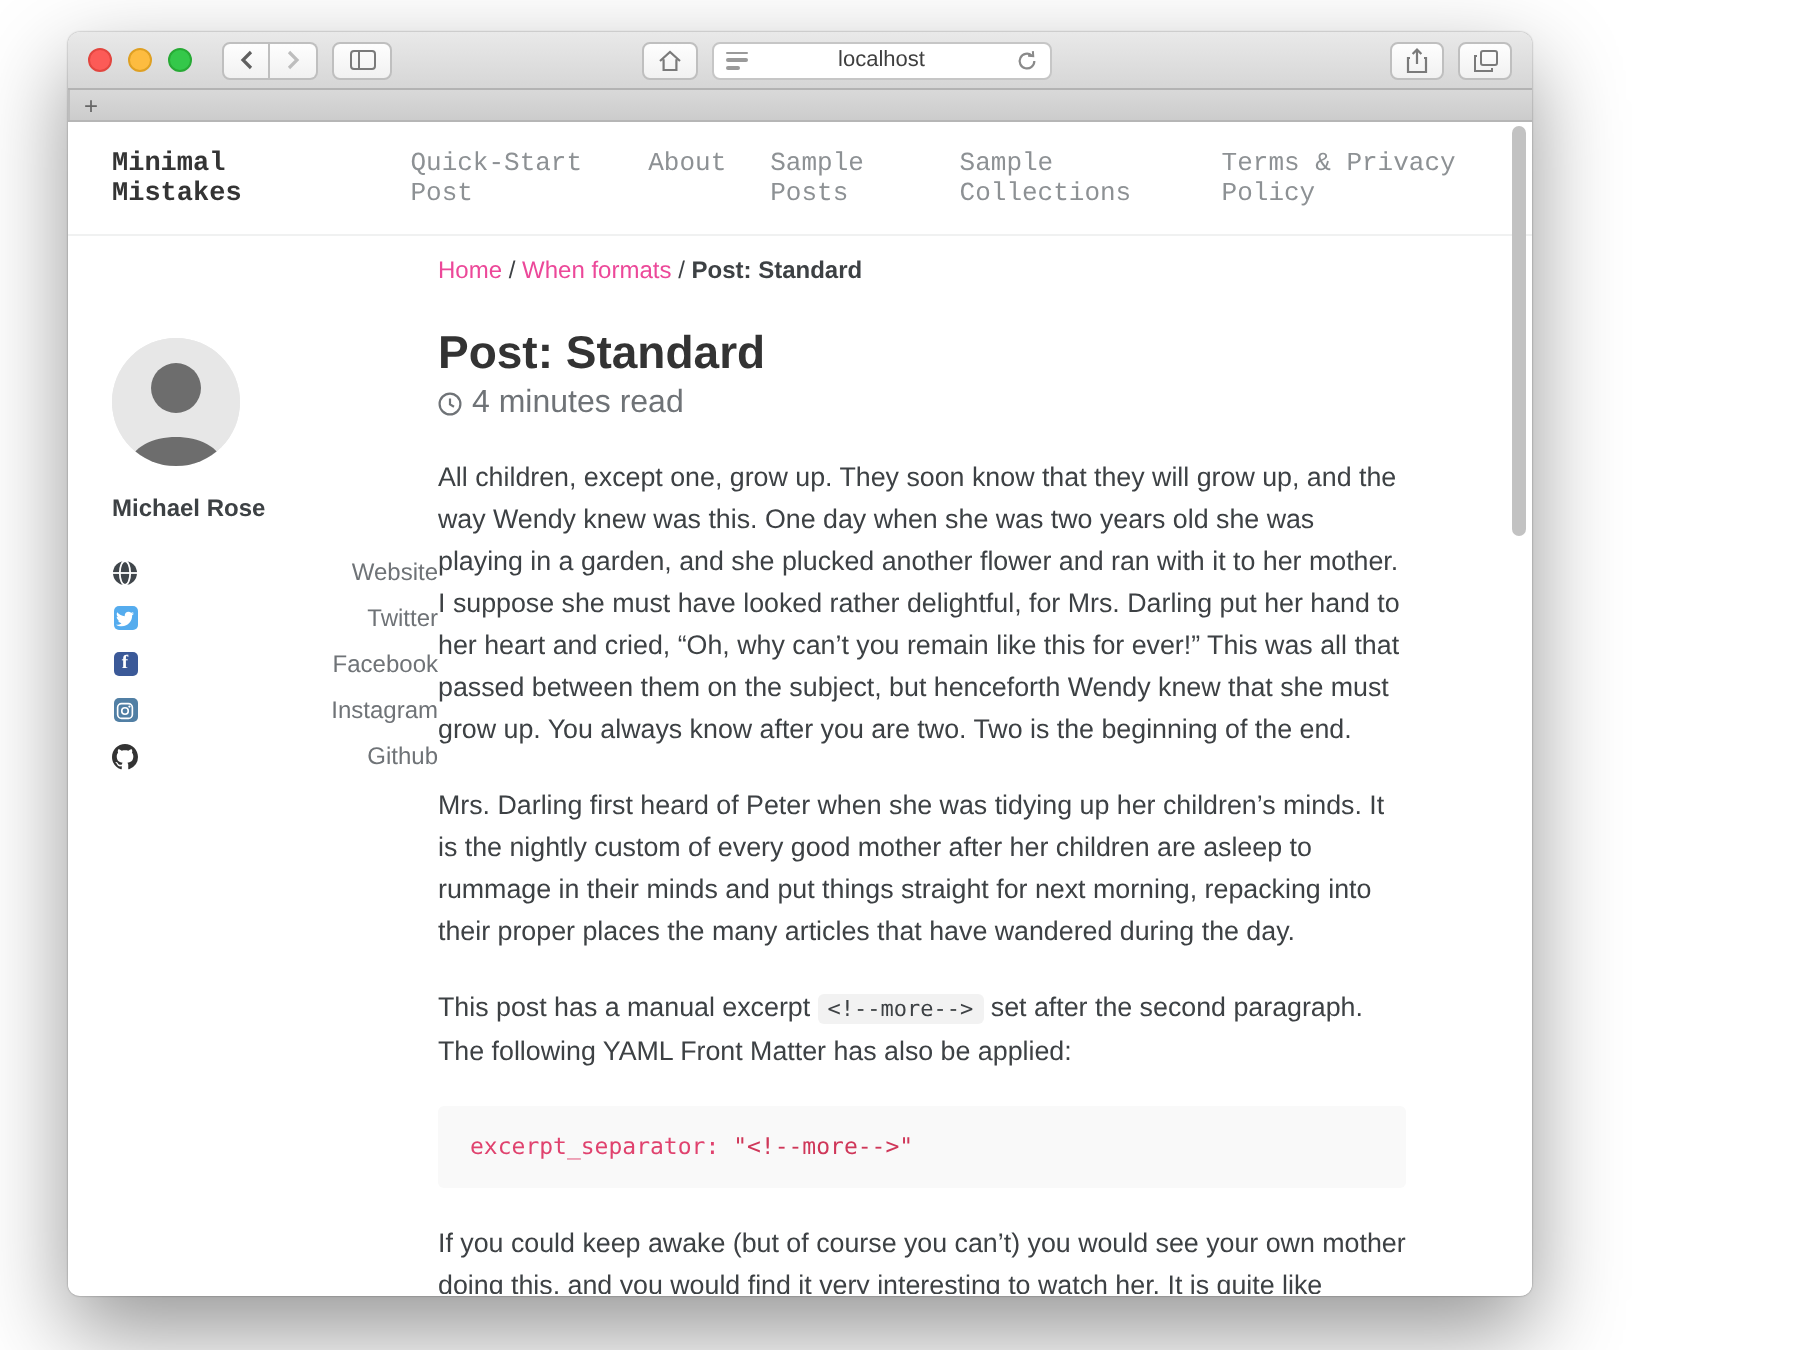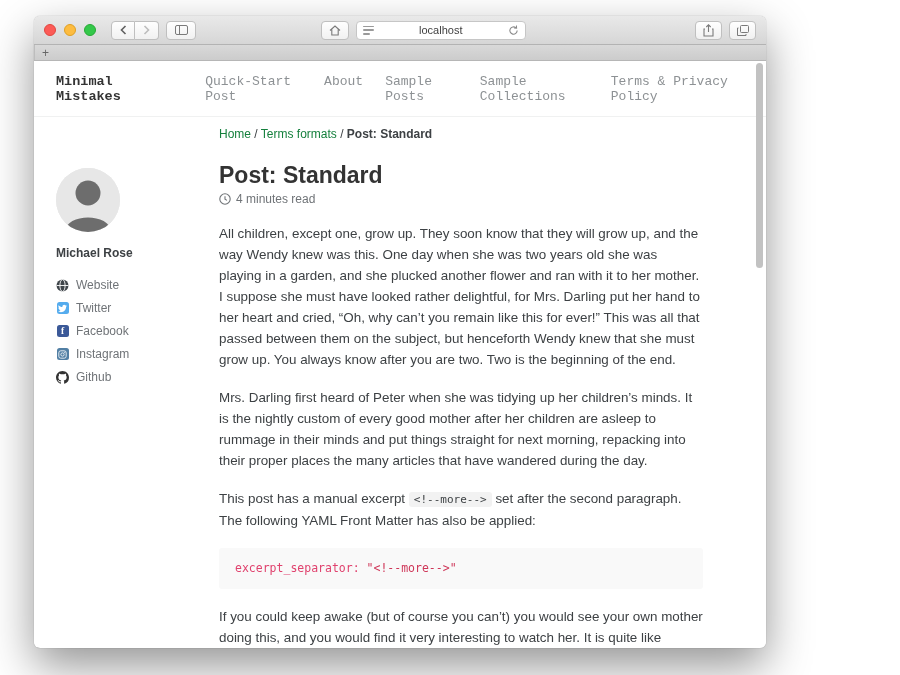--- a/index.html
+++ b/index.html
@@ -68,33 +68,33 @@
   .site-title { font-size:13.5px; font-weight:bold; color:#343434; margin-right:43px; }
   .mnav { display:flex; gap:22px; }
   .mnav a { font-size:13px; color:#8d9194; text-decoration:none; }
 
   .content { display:flex; padding:10px 0 0 22px; }
   .side { width:163px; padding-top:41px; flex-shrink:0; }
   .avatar { width:64px; height:64px; border-radius:50%; overflow:hidden; background:#e7e7e7; }
   .author-name { margin-top:14px; font-size:12px; font-weight:bold; color:#3d4144; }
   .author-bio { margin-top:8px; font-size:12.5px; line-height:1.45; color:#82878b; width:132px; }
   .slinks { margin-top:18px; list-style:none; }
-  .slinks li { display:flex; align-items:center; gap:7px; margin-bottom:9px; }
+  .slinks li { display:flex; align-items:center; gap:7px; margin-bottom:9px;justify-content:space-between; }
   .slinks a { font-size:12px; color:#6f7377; text-decoration:none; }
   .sicon { width:13px; height:13px; display:inline-flex; align-items:center; justify-content:center; flex-shrink:0; }
   .sq { width:12px; height:12px; border-radius:2.5px; display:flex; align-items:center; justify-content:center; }
   .sq.tw { background:#55acee; } .sq.fb { background:#3b5998; } .sq.ig { background:#517fa4; }
   .sq.fb b { color:#fff; font-size:9.5px; font-family:"Liberation Serif", serif; }
 
   .main { width:484px; }
   .breadcrumb { font-size:12px; color:#3d4144; margin-bottom:22px; }
-  .breadcrumb a { color:#15803d; text-decoration:none;margin-top:16px; }
+  .breadcrumb a { color:#ec4899; text-decoration:none;margin-top:16px; }
   .breadcrumb .cur { font-weight:bold; }
   .post-title { font-size:23px; font-weight:bold; color:#333; line-height:1.05; }
-  .meta { margin-top:5px; font-size:12px; color:#6f7377; display:flex; align-items:center; gap:5px; }
+  .meta { margin-top:5px; font-size:16px; color:#6f7377; display:flex; align-items:center; gap:5px; }
   .article p { font-size:13.4px; line-height:21px; color:#3d4144; margin:17px 0; }
   code.inline { background:#f2f2f2; border-radius:3px; padding:1px 5px;
     font-family:"DejaVu Sans Mono", monospace; font-size:11px; color:#3d4144; }
   pre.hl { background:#f9f9f9; border-radius:3px; margin:12px 0 16px; padding:12px 16px;
     font-family:"DejaVu Sans Mono", monospace; font-size:11.5px; line-height:17px; }
   .c-key { color:#e0426e; } .c-pun { color:#e0426e; } .c-str { color:#cf3759; }
 </style>
 </head>
 <body>
 
@@ -234,21 +234,21 @@
                     <path fill="#333" d="M8 0C3.58 0 0 3.58 0 8c0 3.54 2.29 6.53 5.47 7.59.4.07.55-.17.55-.38 0-.19-.01-.82-.01-1.49-2.01.37-2.53-.49-2.69-.94-.09-.23-.48-.94-.82-1.13-.28-.15-.68-.52-.01-.53.63-.01 1.08.58 1.23.82.72 1.21 1.87.87 2.33.66.07-.52.28-.87.51-1.07-1.78-.2-3.64-.89-3.64-3.95 0-.87.31-1.59.82-2.15-.08-.2-.36-1.02.08-2.12 0 0 .67-.21 2.2.82.64-.18 1.32-.27 2-.27.68 0 1.36.09 2 .27 1.53-1.04 2.2-.82 2.2-.82.44 1.1.16 1.92.08 2.12.51.56.82 1.27.82 2.15 0 3.07-1.87 3.75-3.65 3.95.29.25.54.73.54 1.48 0 1.07-.01 1.93-.01 2.2 0 .21.15.46.55.38A8.01 8.01 0 0 0 16 8c0-4.42-3.58-8-8-8z"></path>
                   </svg>
               </span>
               <a href="#">Github</a>
             </li>
           </ul>
         </aside>
 
         <main class="main">
           <div class="breadcrumb">
-            <a href="#">Home</a><span> / </span><a href="#">Terms formats</a><span> / </span><span class="cur">Post: Standard</span>
+            <a href="#">Home</a><span> / </span><a href="#">When formats</a><span> / </span><span class="cur">Post: Standard</span>
           </div>
 
           <h1 class="post-title">Post: Standard</h1>
           <div class="meta">
             <svg width="12" height="12" viewBox="0 0 12 12">
                 <circle cx="6" cy="6" r="5.2" fill="none" stroke="#6f7377" stroke-width="1.1"></circle>
                 <path d="M6 3.2 V6.2 L8 7.4" fill="none" stroke="#6f7377" stroke-width="1.1"></path>
               </svg>
             <span>4 minutes read</span>
           </div>

